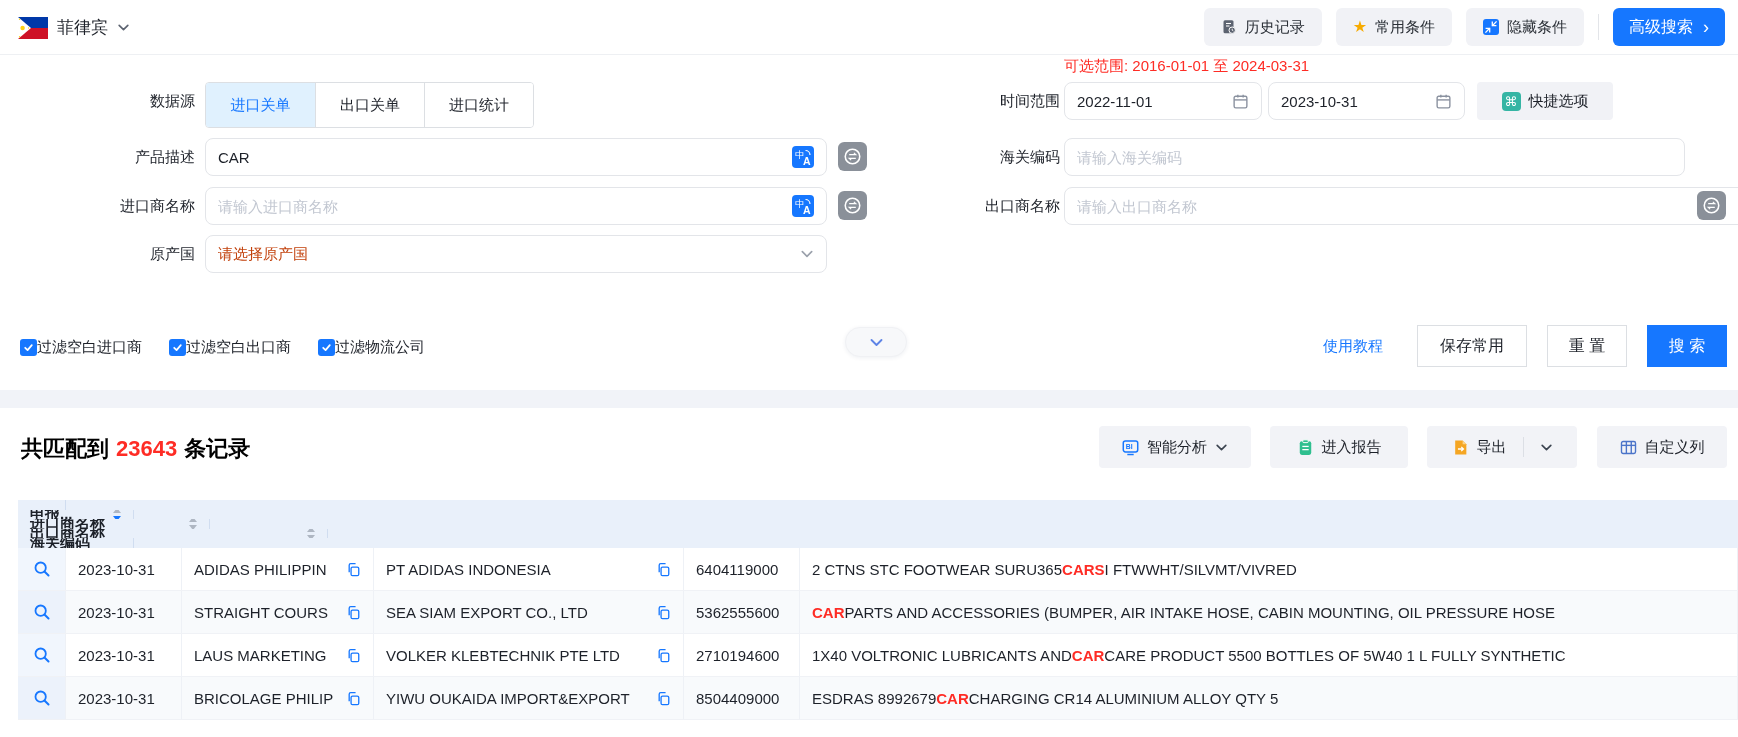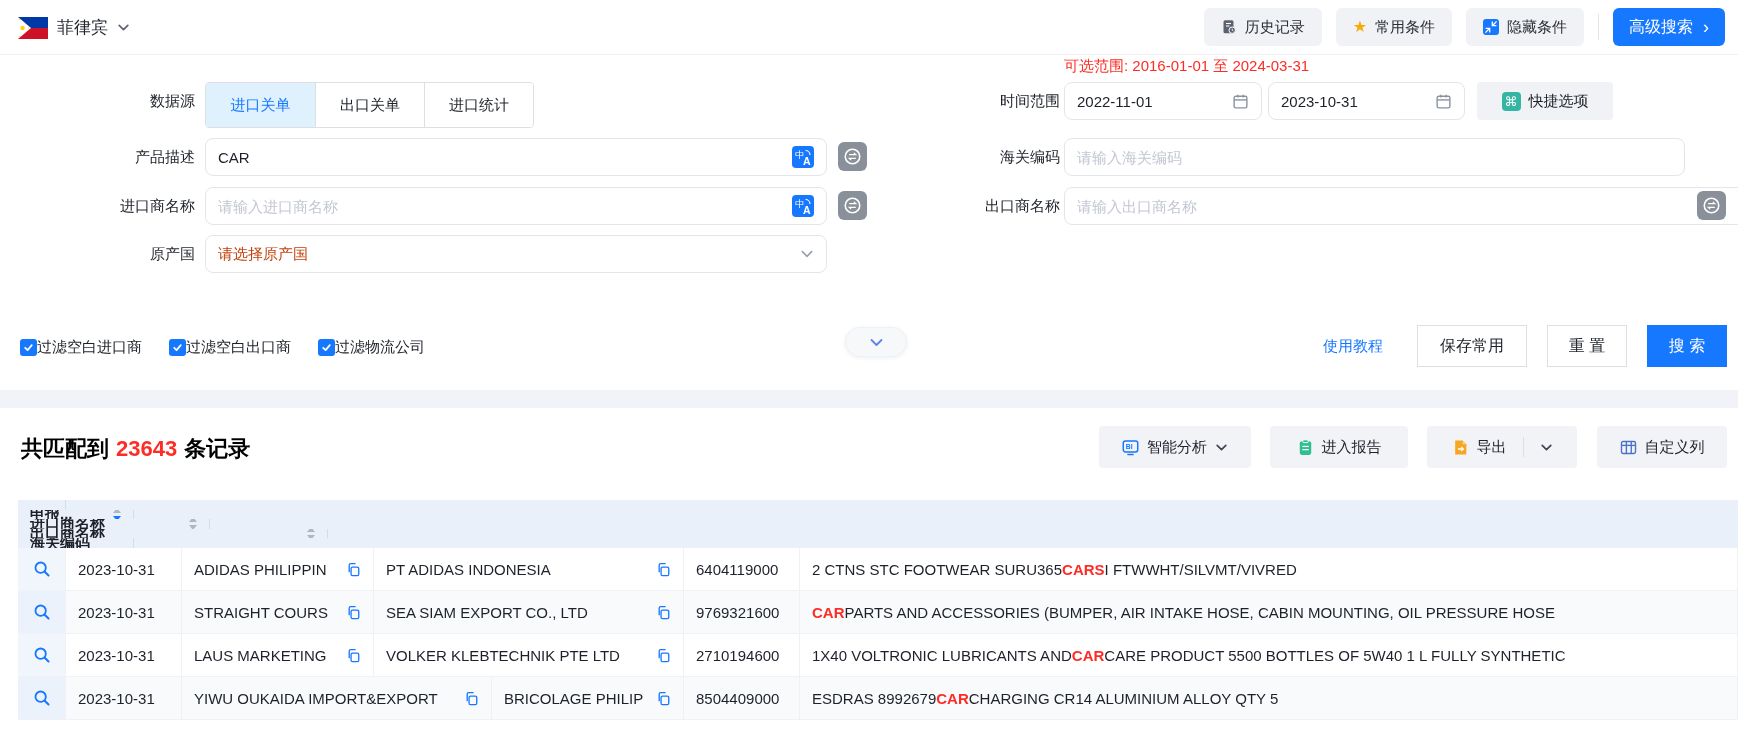--- a/index.html
+++ b/index.html
@@ -429,21 +429,21 @@
                 <path d="M3.4 11 V3.4 a1.6 1.6 0 0 1 1.6-1.6 H10.2" fill="none" stroke="#1677ff" stroke-width="1.4"></path>
               </svg>
             </div>
             <div class="tc c3">
               <span class="cellname">SEA SIAM EXPORT CO., LTD</span>
               <svg class="copy" width="15" height="15" viewBox="0 0 16 16">
                 <rect x="5.4" y="5.4" width="8.2" height="9.2" rx="1.6" fill="none" stroke="#1677ff" stroke-width="1.4"></rect>
                 <path d="M3.4 11 V3.4 a1.6 1.6 0 0 1 1.6-1.6 H10.2" fill="none" stroke="#1677ff" stroke-width="1.4"></path>
               </svg>
             </div>
-            <div class="tc c4">9769321600</div>
+            <div class="tc c4">5362555600</div>
             <div class="tc c5">
               <b class="hl">CAR</b>
               <span> PARTS AND ACCESSORIES (BUMPER, AIR INTAKE HOSE, CABIN MOUNTING, OIL PRESSURE HOSE</span>
             </div>
           </div>
           <div class="trow">
             <div class="tc c0">
               <svg class="mag" width="18" height="18" viewBox="0 0 16 16">
                 <circle cx="6.8" cy="6.8" r="4.6" fill="none" stroke="#1677ff" stroke-width="1.6"></circle>
                 <line x1="10.4" y1="10.4" x2="13.8" y2="13.8" stroke="#1677ff" stroke-width="1.8" stroke-linecap="round"></line>
@@ -472,29 +472,29 @@
             </div>
           </div>
           <div class="trow alt">
             <div class="tc c0">
               <svg class="mag" width="18" height="18" viewBox="0 0 16 16">
                 <circle cx="6.8" cy="6.8" r="4.6" fill="none" stroke="#1677ff" stroke-width="1.6"></circle>
                 <line x1="10.4" y1="10.4" x2="13.8" y2="13.8" stroke="#1677ff" stroke-width="1.8" stroke-linecap="round"></line>
               </svg>
             </div>
             <div class="tc c1">2023-10-31</div>
+            <div class="tc c2">
+              <span class="cellname">BRICOLAGE PHILIP</span>
+              <svg class="copy" width="15" height="15" viewBox="0 0 16 16">
+                <rect x="5.4" y="5.4" width="8.2" height="9.2" rx="1.6" fill="none" stroke="#1677ff" stroke-width="1.4"></rect>
+                <path d="M3.4 11 V3.4 a1.6 1.6 0 0 1 1.6-1.6 H10.2" fill="none" stroke="#1677ff" stroke-width="1.4"></path>
+              </svg>
+            </div>
             <div class="tc c3">
               <span class="cellname">YIWU OUKAIDA IMPORT&amp;EXPORT</span>
-              <svg class="copy" width="15" height="15" viewBox="0 0 16 16">
-                <rect x="5.4" y="5.4" width="8.2" height="9.2" rx="1.6" fill="none" stroke="#1677ff" stroke-width="1.4"></rect>
-                <path d="M3.4 11 V3.4 a1.6 1.6 0 0 1 1.6-1.6 H10.2" fill="none" stroke="#1677ff" stroke-width="1.4"></path>
-              </svg>
-            </div>
-            <div class="tc c2">
-              <span class="cellname">BRICOLAGE PHILIP</span>
               <svg class="copy" width="15" height="15" viewBox="0 0 16 16">
                 <rect x="5.4" y="5.4" width="8.2" height="9.2" rx="1.6" fill="none" stroke="#1677ff" stroke-width="1.4"></rect>
                 <path d="M3.4 11 V3.4 a1.6 1.6 0 0 1 1.6-1.6 H10.2" fill="none" stroke="#1677ff" stroke-width="1.4"></path>
               </svg>
             </div>
             <div class="tc c4">8504409000</div>
             <div class="tc c5">
               <span>ESDRAS 8992679 </span>
               <b class="hl">CAR</b>
               <span> CHARGING CR14 ALUMINIUM ALLOY QTY 5</span>

